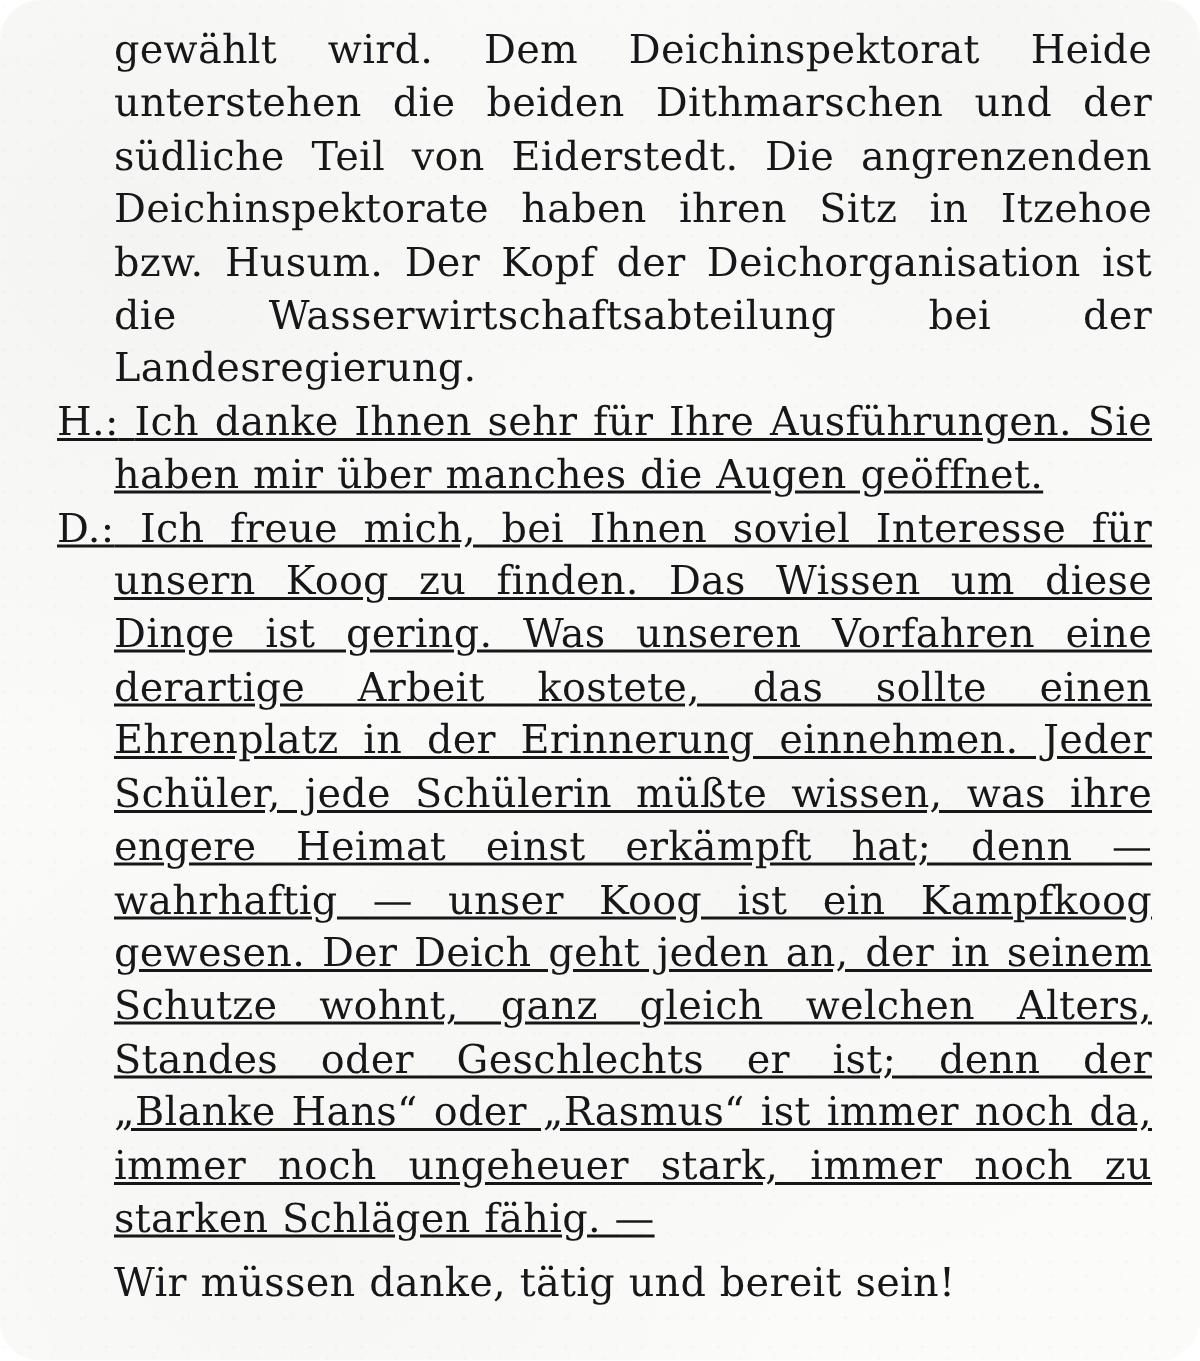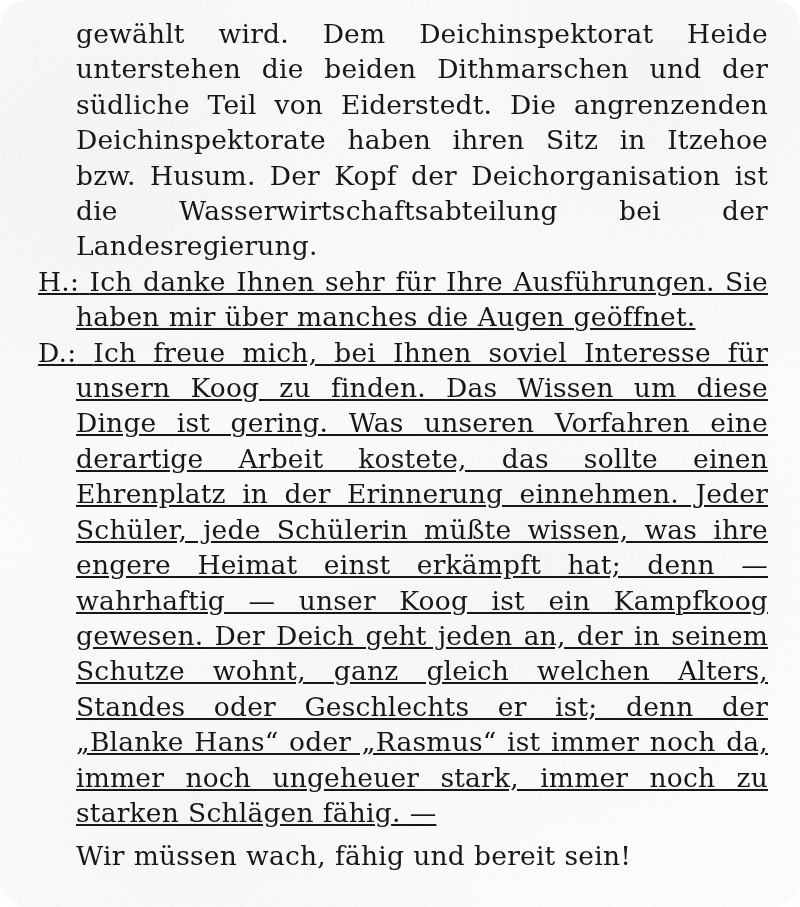--- a/index.html
+++ b/index.html
@@ -96,19 +96,19 @@
     </p>
 
     <p class="para speaker">
       <span class="speaker-label">D.:</span>
       <span>Ich freue mich, bei Ihnen soviel Interesse für unsern Koog zu finden. Das Wissen um diese Dinge ist gering. Was unseren Vorfahren eine derartige Arbeit kostete, das sollte einen Ehrenplatz in der Erinnerung einnehmen. Jeder Schüler, jede Schülerin müßte wissen, was ihre engere Heimat einst erkämpft hat; denn — wahrhaftig — unser Koog ist ein Kampfkoog gewesen. Der Deich geht jeden an, der in seinem Schutze wohnt, ganz gleich welchen Alters, Standes oder Geschlechts er ist; denn der „Blanke Hans“ oder „Rasmus“ ist immer noch da, immer noch ungeheuer stark, immer noch zu starken Schlägen fähig. —</span>
     </p>
 
     <div class="gap-small"></div>
 
     <p class="para plain line-last">
-      <span>Wir müssen wach, fähig und bereit sein!</span>
+      <span>Wir müssen danke, tätig und bereit sein!</span>
     </p>
 
   </div>
 
   <div class="noise"></div>
 </div>
 
 </body></html>

